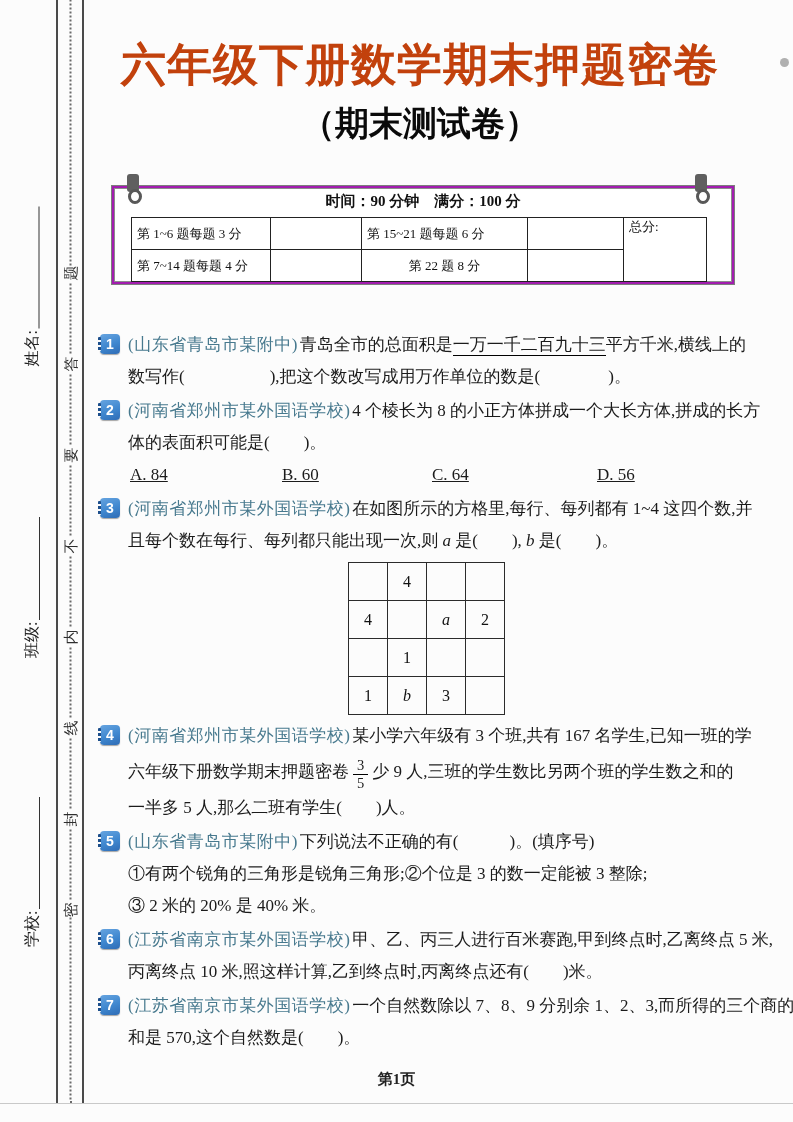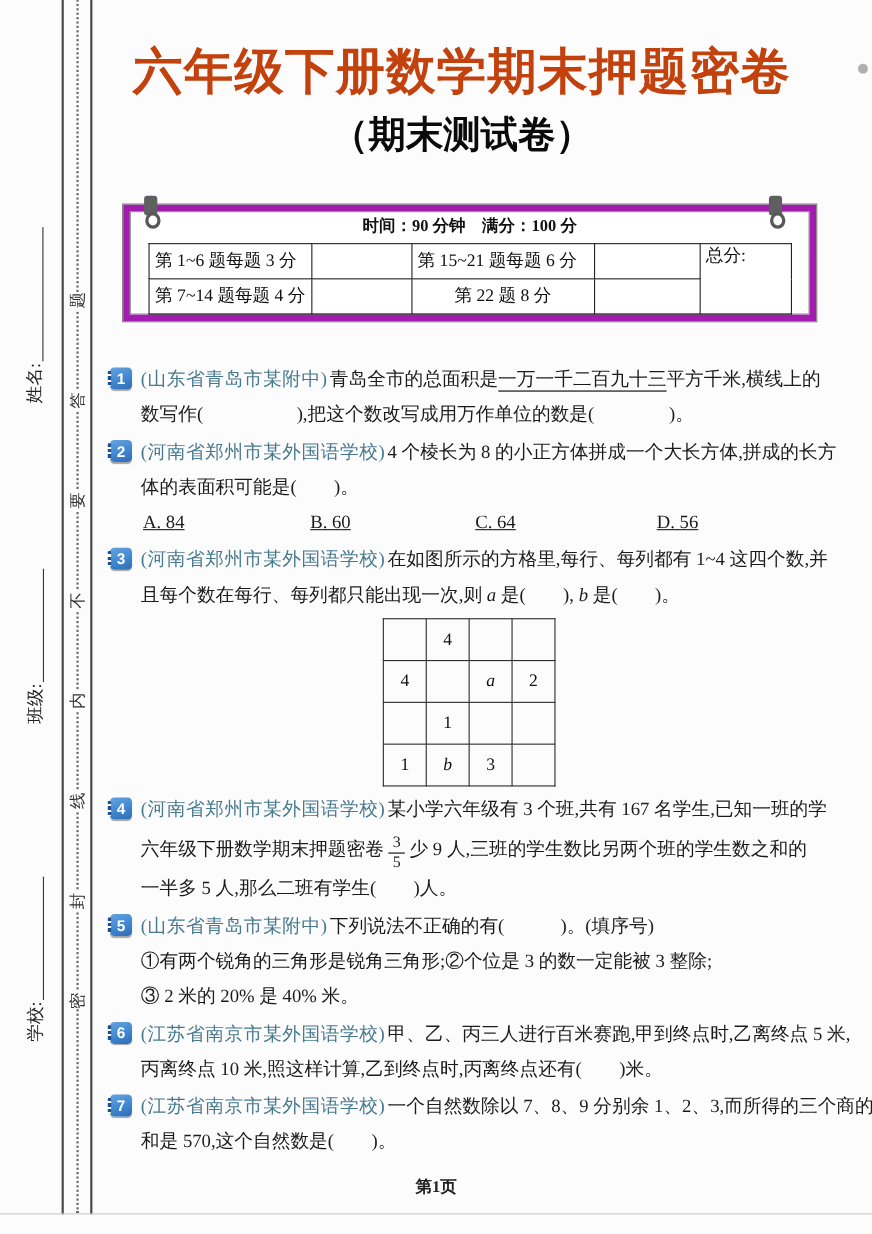--- a/index.html
+++ b/index.html
@@ -34,29 +34,29 @@
   .vfield.school{left:-65px;top:839px;width:180px;}
   .vfield.school .blank{width:112px;}
   
   .titlebox{position:absolute;left:95px;top:34px;width:650px;text-align:center;
     font-family:"Liberation Sans","DejaVu Sans",sans-serif;}
   .title{font-size:45px;font-weight:900;letter-spacing:1px;line-height:62px;color:#c2410c;}
   .subtitle{font-size:34px;font-weight:700;line-height:50px;margin-top:2px;color:#0a0a0a;}
   
   .board{
     position:absolute;left:112px;top:186px;width:618px;height:94px;
-    background:#fff;border:6px solid #a21caf;outline:1px solid #7d7d7d;
+    background:#fff;border:2px solid #a21caf;outline:1px solid #7d7d7d;
     box-shadow:inset 0 0 0 1px #8c8c8c;
   }
   .pin{position:absolute;top:-14px;width:14px;height:34px;}
   .pin.l{left:12px;} .pin.r{right:24px;}
   .pin::before{content:"";position:absolute;left:1px;top:0;width:12px;height:18px;background:#5f5f5f;border-radius:3px;}
   .pin::after{content:"";position:absolute;left:2px;top:15px;width:8px;height:9px;border:3px solid #585858;border-radius:50%;background:#fff;}
   .timeline{margin-top:4px;text-align:center;font-size:15px;font-weight:700;color:#111;}
-  table.score{border-collapse:collapse;margin:6px 0 0 17px;font-size:16px;color:#111;}
+  table.score{border-collapse:collapse;margin:6px 0 0 17px;font-size:13px;color:#111;}
   table.score td{border:1.6px solid #222;height:31px;padding:0 5px;white-space:nowrap;}
   td.c1{width:128px;} td.c2{width:80px;} td.c3{width:155px;text-align:left;} 
   td.c4{width:85px;} td.c5{width:72px;vertical-align:top;padding-top:4px;margin-left:48px;}
   td.center{text-align:center;}
   
   .questions{position:absolute;left:100px;top:329px;width:686px;}
   .q{position:relative;padding-left:28px;font-size:17px;line-height:32px;margin-bottom:2px;}
   .qline{white-space:nowrap;}
   .badge{
     position:absolute;left:0;top:5px;width:20px;height:20px;border-radius:4px;

